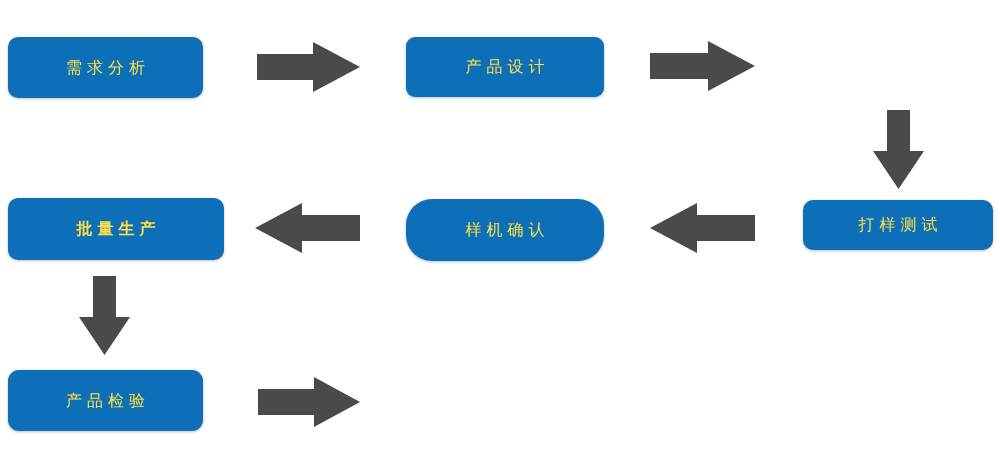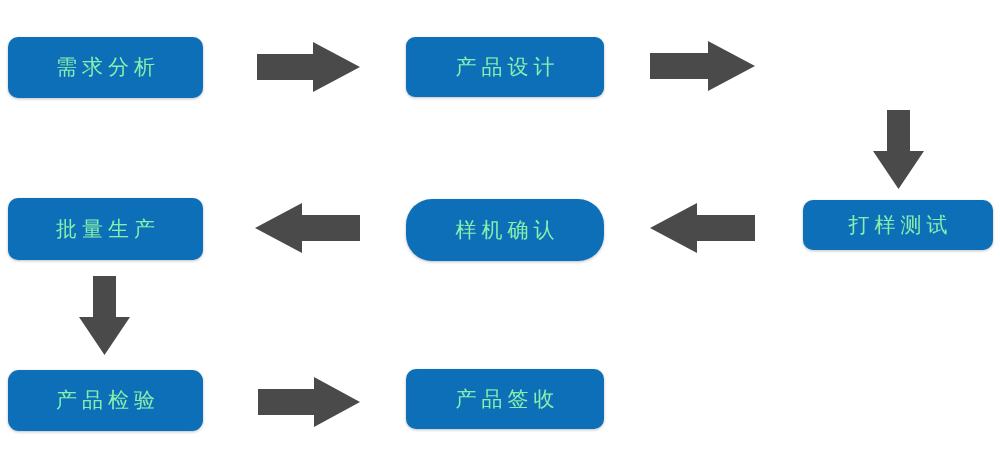--- a/index.html
+++ b/index.html
@@ -18,40 +18,40 @@
   .node {
     position: absolute;
     background: #0d6fb8;
     border-radius: 10px;
     display: flex;
     align-items: center;
     justify-content: center;
     box-shadow: 0 1px 3px rgba(0,0,0,0.25);
   }
   .node .label {
-    color: #86efac;
-    font-size: 21px;
+    color: #fde047;
+    font-size: 16px;
     letter-spacing: 5px;
     text-indent: 5px; 
     white-space: nowrap;
     line-height: 1;
   }
   .arrow {
     position: absolute;
     display: block;
   }
   .arrow svg { display: block; }
 
   
   .b1 { left: 8px;   top: 37px;  width: 195px; height: 61px; }
   .b2 { left: 406px; top: 37px;  width: 198px; height: 60px; border-radius: 9px; }
   .b3 { left: 803px; top: 37px;  width: 190px; height: 60px; }
   .b4 { left: 803px; top: 200px; width: 190px; height: 50px; }
   .b5 { left: 406px; top: 199px; width: 198px; height: 62px; border-radius: 26px; }
-  .b6 { left: 8px;   top: 198px; width: 195px; height: 62px; }
+  .b6 { left: 8px;   top: 198px; width: 216px; height: 62px; font-weight: bold; }
   .b7 { left: 8px;   top: 370px; width: 195px; height: 61px; border-radius: 11px; }
   .b8 { left: 406px; top: 369px; width: 198px; height: 60px; }
 
   
   .a1 { left: 257px; top: 42px;  width: 103px; height: 50px; }
   .a2 { left: 650px; top: 41px;  width: 105px; height: 50px; }
   .a3 { left: 873px; top: 110px; width: 51px;  height: 79px; }
   .a4 { left: 650px; top: 203px; width: 105px; height: 50px; }
   .a5 { left: 255px; top: 203px; width: 105px; height: 50px; }
   .a6 { left: 79px;  top: 276px; width: 51px;  height: 79px; }
@@ -122,17 +122,14 @@
   <div class="node b7">
     <span class="label">产品检验</span>
   </div>
 
   <div class="arrow a7">
     <svg width="102" height="50" viewBox="0 0 102 50">
       <polygon points="0,12 56,12 56,0 102,25 56,50 56,38 0,38" fill="#4a4a4a"></polygon>
     </svg>
   </div>
 
-  <div class="node b8">
-    <span class="label">产品签收</span>
-  </div>
 
 </div>
 
 </body></html>

